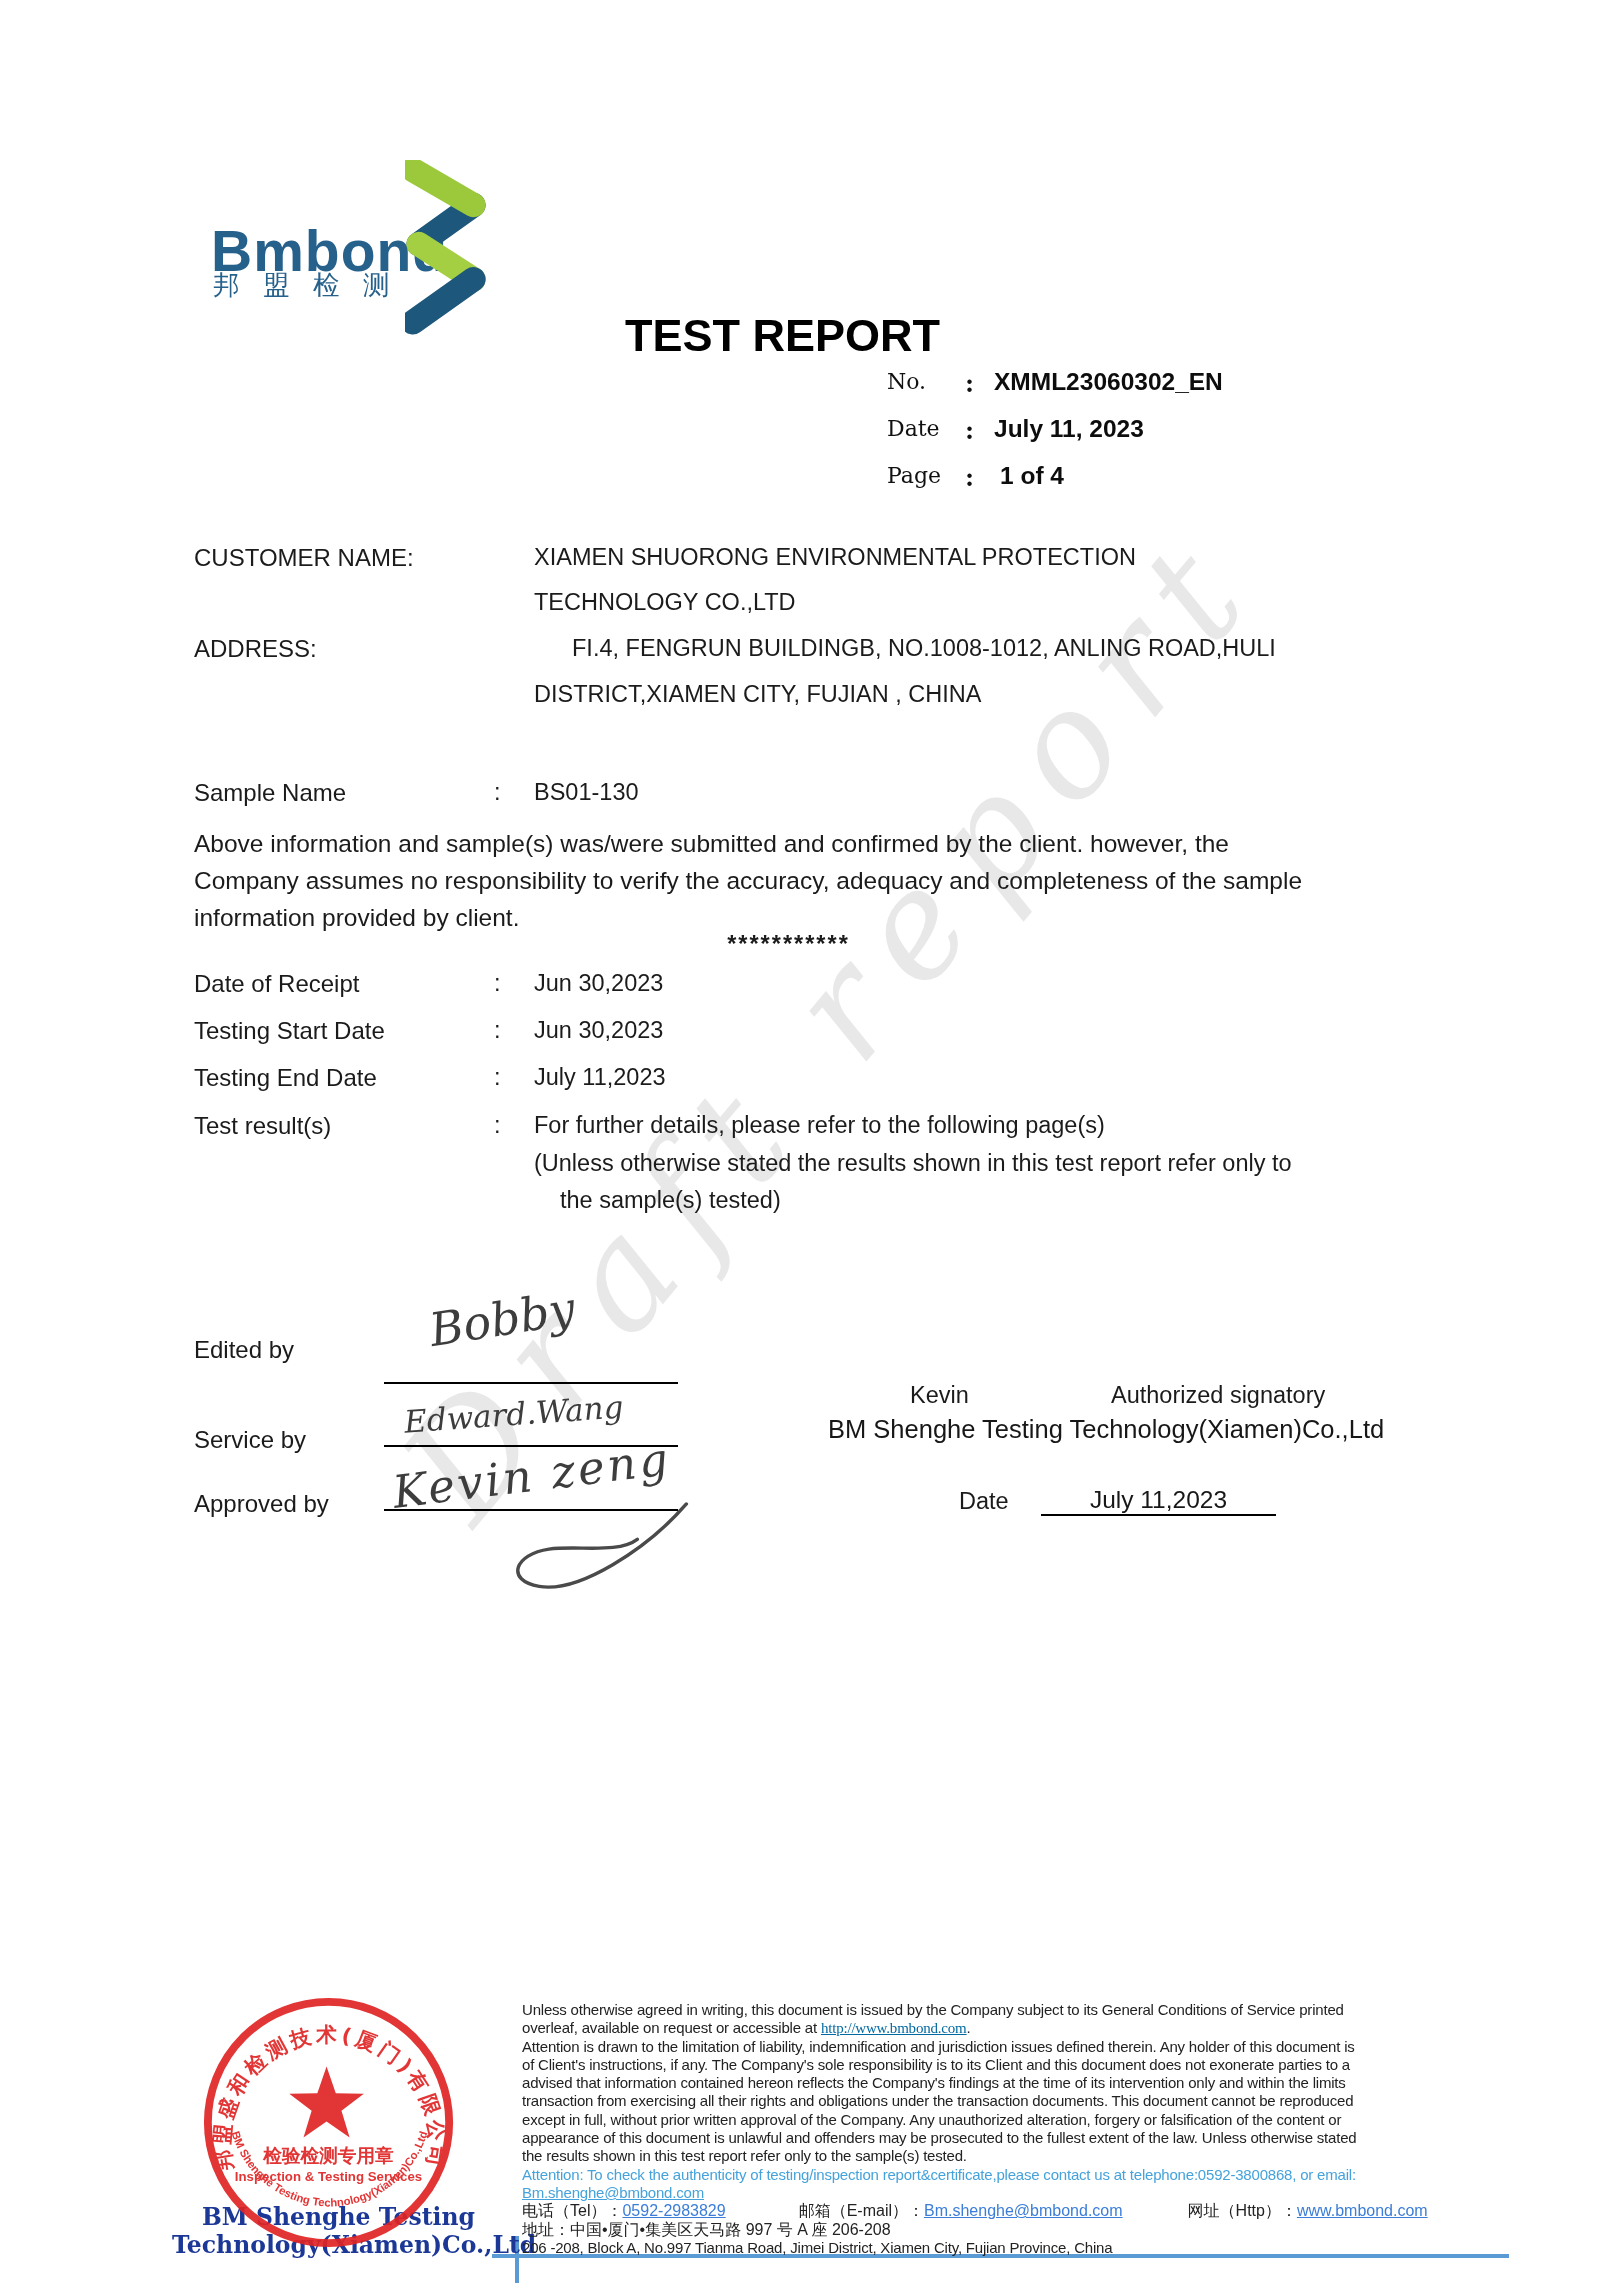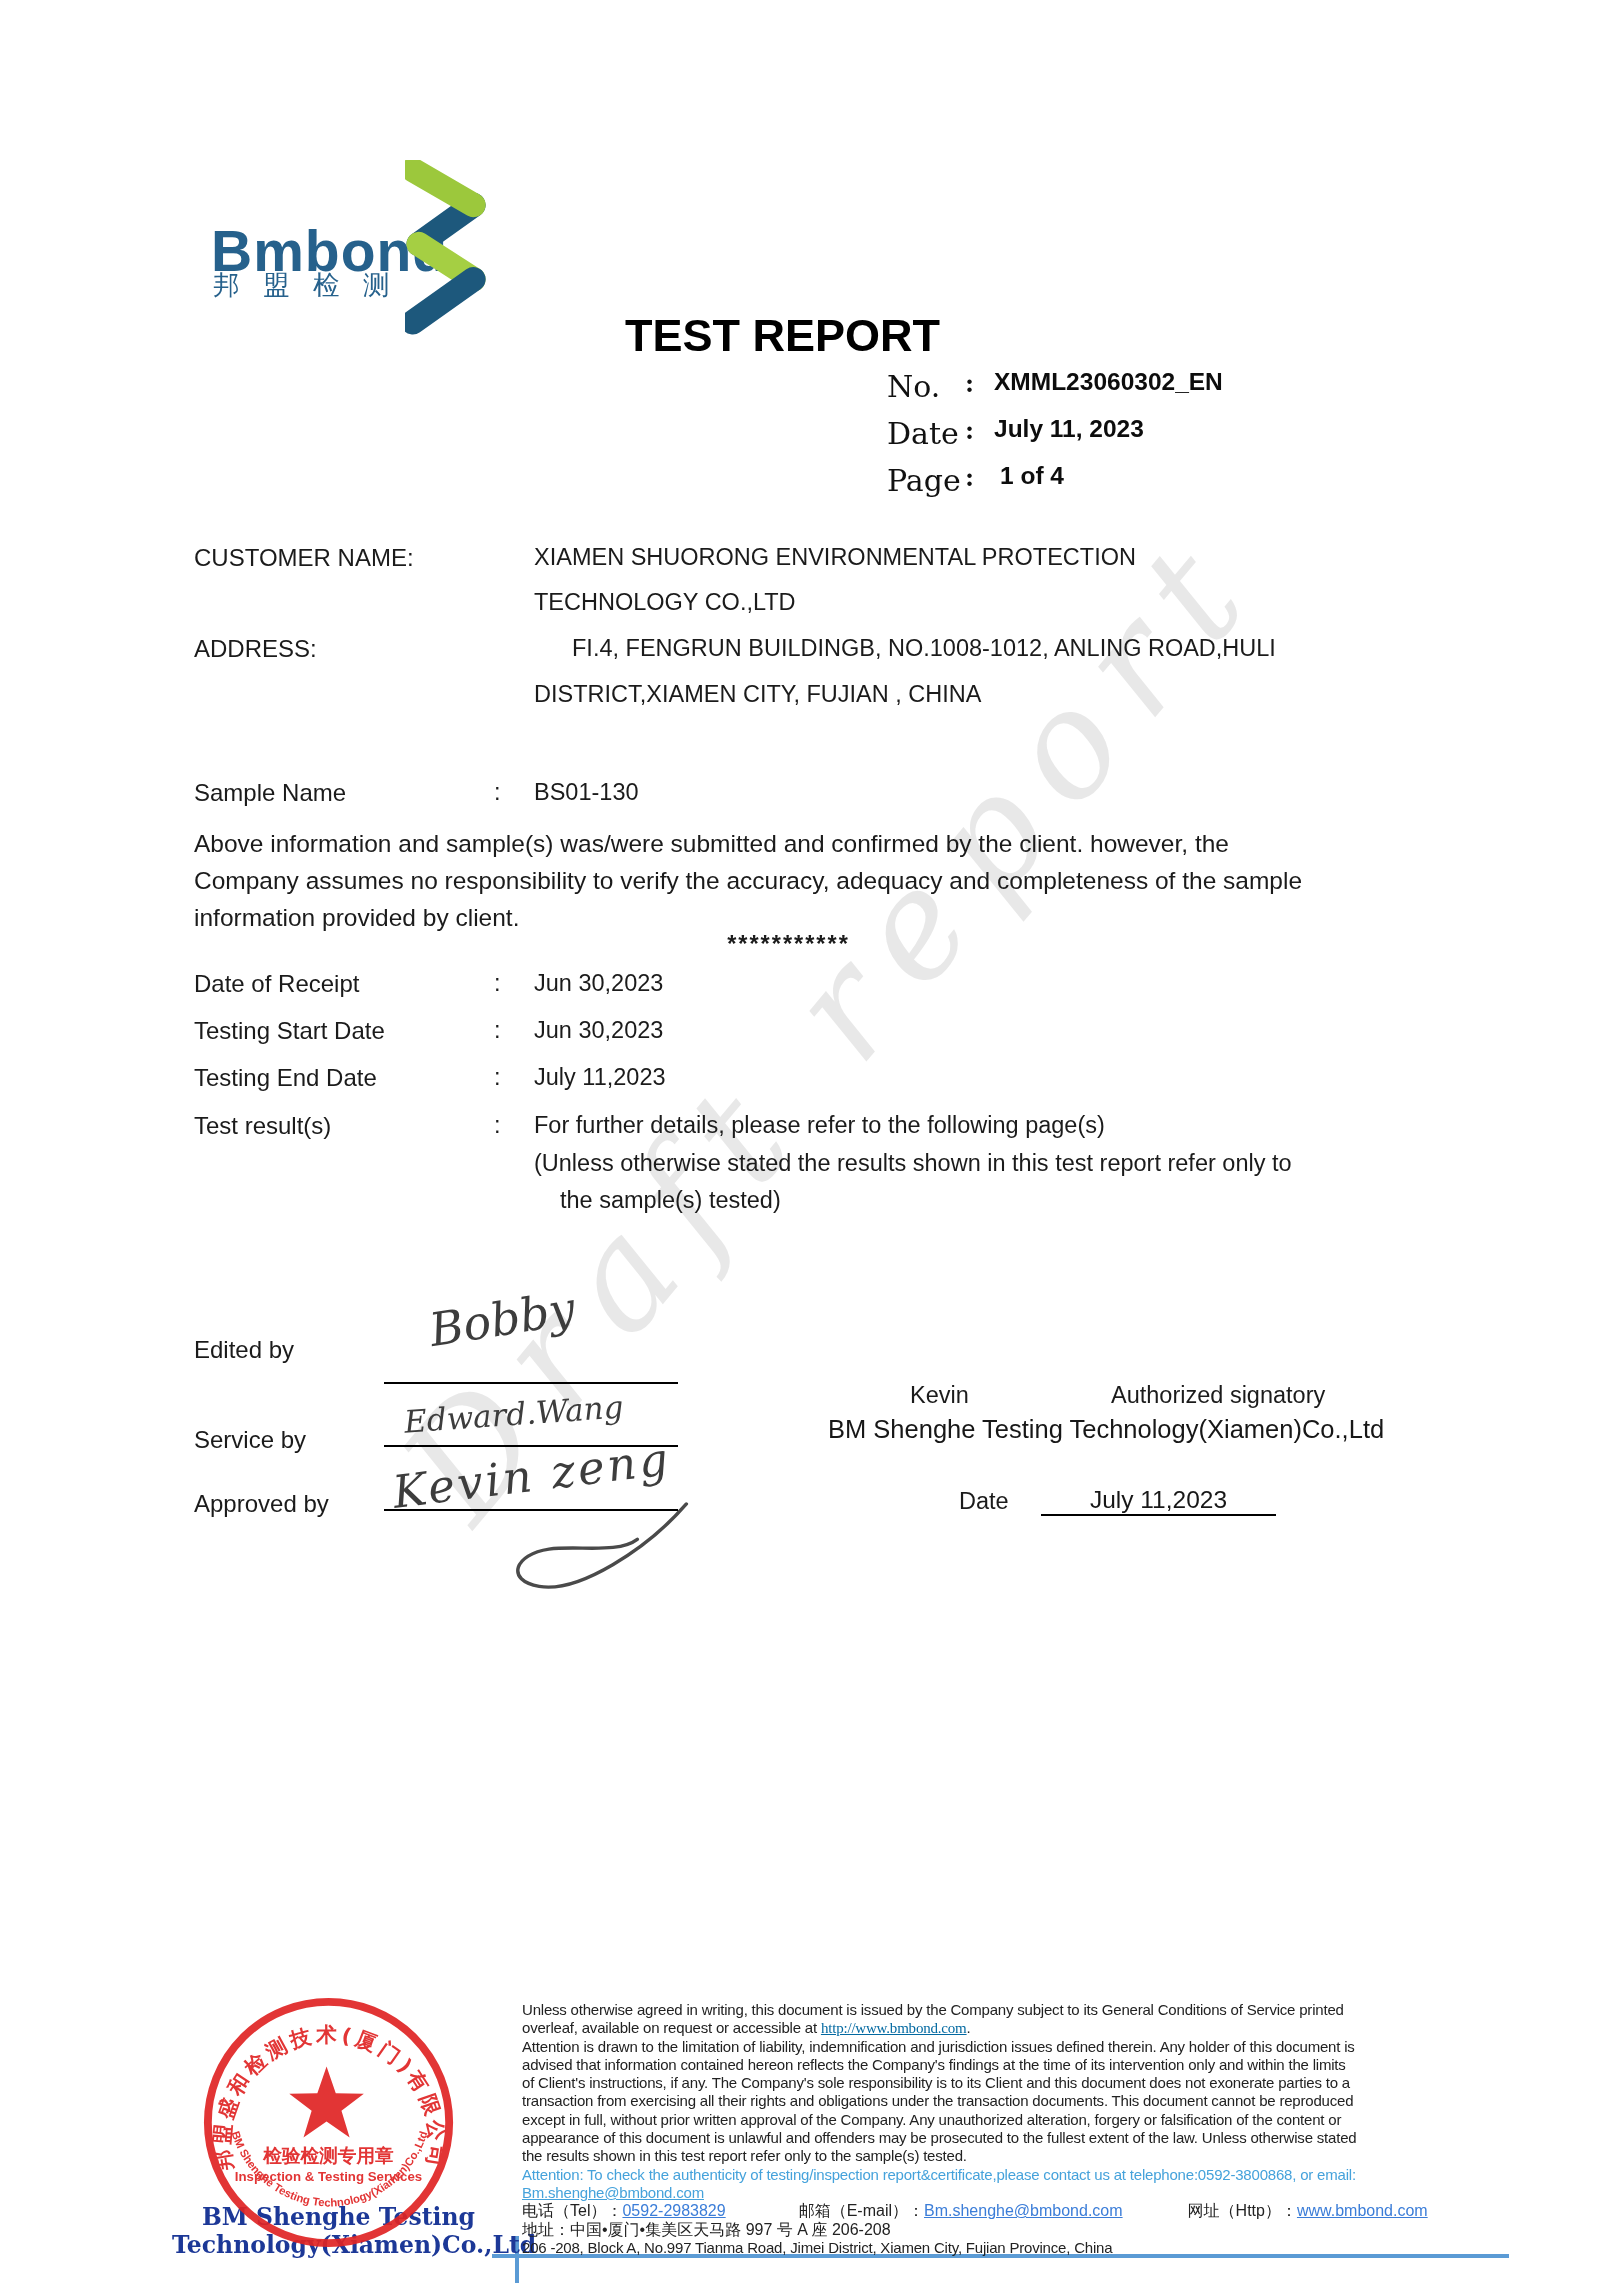--- a/index.html
+++ b/index.html
@@ -17,21 +17,21 @@
     transform:rotate(-50deg);transform-origin:50% 50%;white-space:nowrap;
     z-index:1;pointer-events:none;
   }
   .z2{z-index:2;}
   
   .logo-brand{left:211px;top:218px;font-size:57px;font-weight:600;color:#26618c;letter-spacing:1px;}
   .logo-cn{left:213px;top:267px;width:196px;font-size:26.5px;color:#26618c;letter-spacing:23.5px;white-space:nowrap;}
   .logo-mark{left:405px;top:160px;}
   
   .title{left:625px;top:310px;font-size:45px;font-weight:bold;color:#000;letter-spacing:0px;white-space:nowrap;}
-  .meta-label{font-family:"DejaVu Serif",serif;font-size:30px;color:#111;}
+  .meta-label{font-family:"DejaVu Serif",serif;font-size:22px;color:#111;}
   .meta-colon{font-family:"DejaVu Serif",serif;font-size:24.5px;font-weight:bold;color:#111;}
   .meta-value{font-size:24.5px;font-weight:bold;color:#0d0d0d;white-space:nowrap;}
   
   .lab{font-size:24px;color:#1b1b1b;white-space:nowrap;}
   .val{font-size:23.5px;color:#1b1b1b;white-space:nowrap;}
   .colon{font-size:23.5px;color:#1b1b1b;}
   .para{font-size:24.5px;color:#1b1b1b;line-height:37px;width:1264px;}
   .stars{font-size:23.5px;font-weight:bold;letter-spacing:2px;color:#1b1b1b;}
   
   .sigline{border-bottom:2.9px solid #000;height:0;}
@@ -170,22 +170,22 @@
   </div>
   <div class="abs stamp-company" style="z-index:2;">
     <div>BM Shenghe Testing</div>
     <div>Technology(Xiamen)Co.,Ltd</div>
   </div>
 
   <div class="abs z2 footer">
     <div class="f-line">Unless otherwise agreed in writing, this document is issued by the Company subject to its General Conditions of Service printed</div>
     <div class="f-line"><span>overleaf, available on request or accessible at </span><span class="f-link">http://www.bmbond.com</span><span>.</span></div>
     <div class="f-line">Attention is drawn to the limitation of liability, indemnification and jurisdiction issues defined therein. Any holder of this document is</div>
+    <div class="f-line">of Client's instructions, if any. The Company's sole responsibility is to its Client and this document does not exonerate parties to a</div>
     <div class="f-line">advised that information contained hereon reflects the Company's findings at the time of its intervention only and within the limits</div>
-    <div class="f-line">of Client's instructions, if any. The Company's sole responsibility is to its Client and this document does not exonerate parties to a</div>
     <div class="f-line">transaction from exercising all their rights and obligations under the transaction documents. This document cannot be reproduced</div>
     <div class="f-line">except in full, without prior written approval of the Company. Any unauthorized alteration, forgery or falsification of the content or</div>
     <div class="f-line">appearance of this document is unlawful and offenders may be prosecuted to the fullest extent of the law. Unless otherwise stated</div>
     <div class="f-line">the results shown in this test report refer only to the sample(s) tested.</div>
     <div class="f-line f-blue">Attention: To check the authenticity of testing/inspection report&amp;certificate,please contact us at telephone:0592-3800868, or email:</div>
     <div class="f-line"><span class="f-bluelink">Bm.shenghe@bmbond.com</span></div>
     <div class="f-line f-cn">
       <span>电话（Tel）：</span><span class="c-link">0592-2983829</span><span class="gap1"></span><span>邮箱（E-mail）：</span><span class="c-link">Bm.shenghe@bmbond.com</span><span class="gap2"></span><span>网址（Http）：</span><span class="c-link">www.bmbond.com</span>
     </div>
     <div class="f-line f-cn">地址：中国•厦门•集美区天马路 997 号 A 座 206-208</div>

